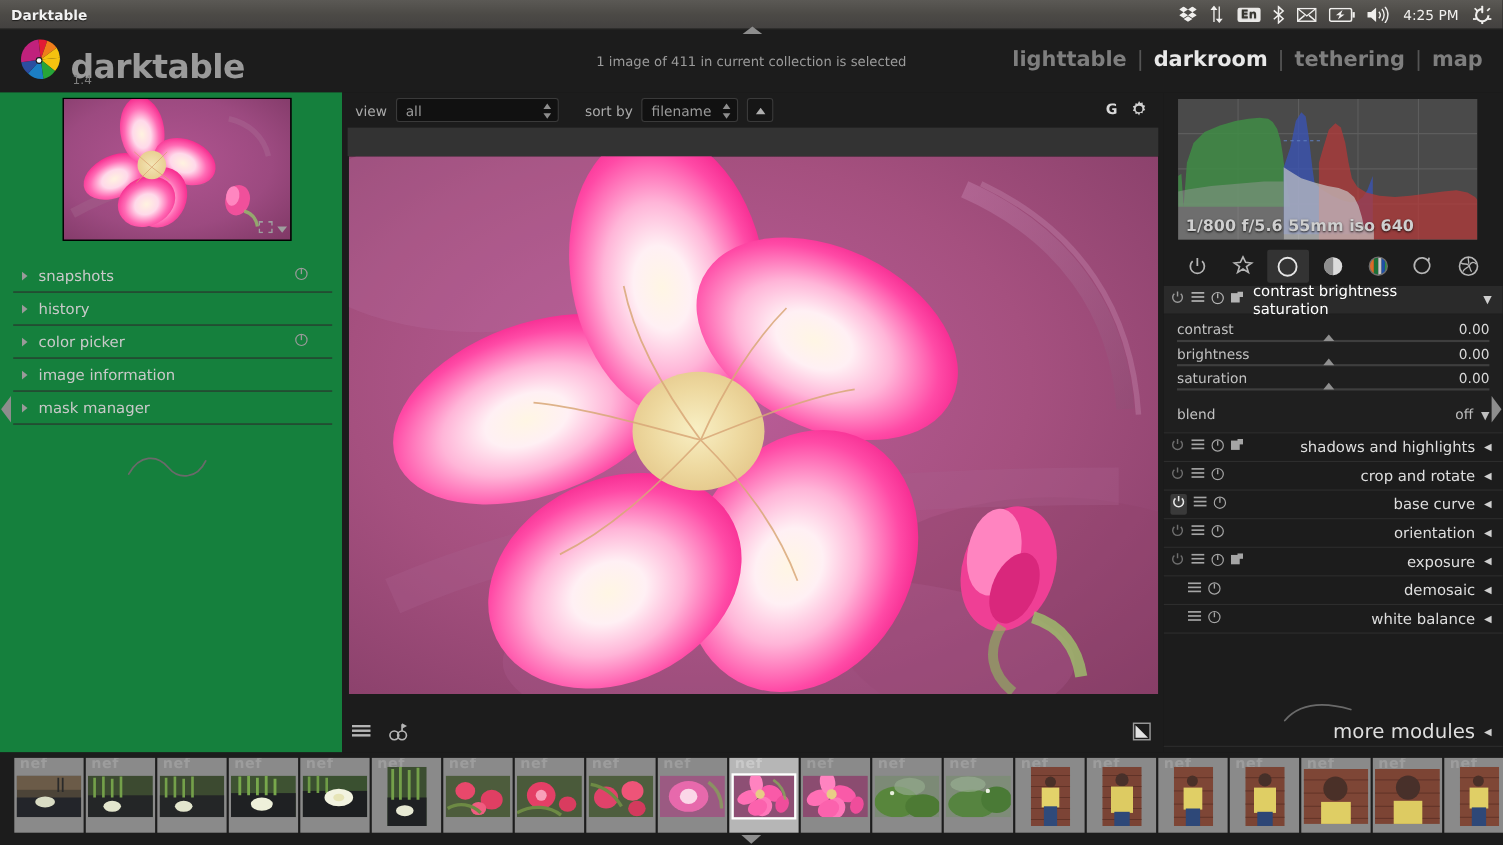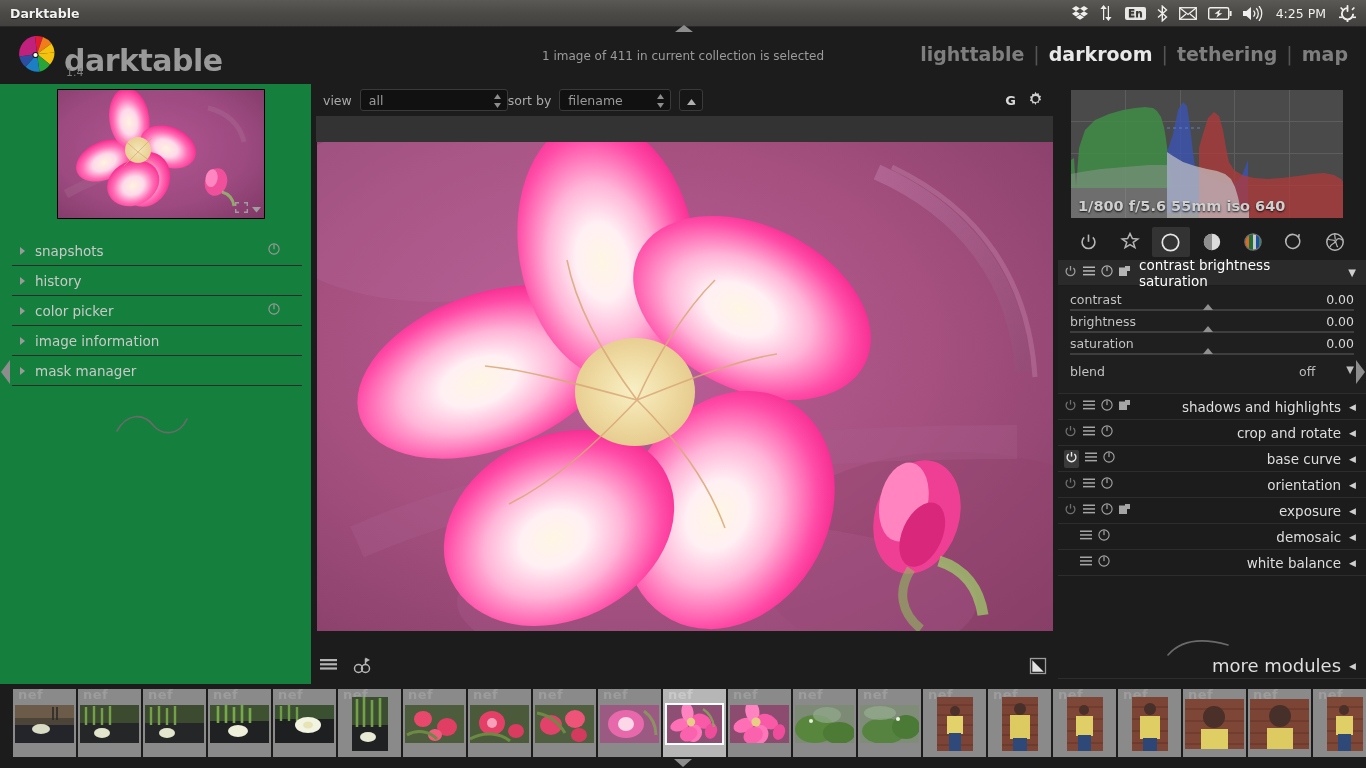--- a/index.html
+++ b/index.html
@@ -102,21 +102,21 @@
   .mod-title{ margin-left:auto; font-size:13.5px; color:#dedede; }
   .mod-head.expanded .mod-title{ margin-left:8px; margin-right:auto; color:#fff; }
   .mod-arrow{ margin-left:8px; }
   .mod-body{ background:#1f1f1f; padding:6px 12px 9px 12px; border-bottom:1px solid #2d2d2d; }
   .slider{ position:relative; height:19px; margin-bottom:3px; }
   .slider .sname{ position:absolute; left:0; top:0; font-size:12.5px; color:#c2c2c2; }
   .slider .sval{ position:absolute; right:0; top:0; font-size:12.5px; color:#d8d8d8; }
   .slider .strack{ position:absolute; left:0; right:0; bottom:0; height:2px; background:#3e3e3e; }
   .slider .sknob{ position:absolute; bottom:1px; width:0;height:0;
      border-left:5px solid transparent;border-right:5px solid transparent;border-bottom:6px solid #8f8f8f;}
-  .blendrow{ position:relative; height:20px; margin-top:9px; display:flex; align-items:flex-start;gap:24px; }
+  .blendrow{ position:relative; height:20px; margin-top:9px; display:flex; align-items:flex-end; }
   .blendrow .bn{ font-size:12.5px; color:#c2c2c2; }
   .blendrow .bv{ margin-left:auto; font-size:12.5px; color:#bdbdbd; }
   #right .squiggle2{ position:absolute; right:130px; }
   #moremod{ position:relative; height:26px; display:flex; align-items:center;
      justify-content:flex-end; padding-right:10px; border-bottom:1px solid #2d2d2d; }
   #moremod .mm-label{ font-size:18px; color:#dedede; }
   #right-collapse{ position:absolute; right:0; top:272px; width:11px; height:32px; }
 
   
   #filmstrip{ position:absolute; left:0; bottom:0; width:1130px; height:84px; background:#1c1c1c;padding-left:41px; }
@@ -338,22 +338,22 @@
   <div id="ctoolbar">
     <span class="tlabel">view</span>
     <div class="combo" style="width:148px">
       <span>all</span>
       <span class="chev">
         <svg width="9" height="16" viewBox="0 0 9 16">
             <path fill="#8d8d8d" d="M4.5 1l3.5 5H1zM4.5 15L1 10h7z"></path>
           </svg>
       </span>
     </div>
-    <span class="tlabel" style="margin-left:0">sort by</span>
-    <div class="combo" style="width:112px">
+    <span class="tlabel" style="margin-left:24px">sort by</span>
+    <div class="combo" style="width:88px">
       <span>filename</span>
       <span class="chev">
         <svg width="9" height="16" viewBox="0 0 9 16">
             <path fill="#8d8d8d" d="M4.5 1l3.5 5H1zM4.5 15L1 10h7z"></path>
           </svg>
       </span>
     </div>
     <div class="sortbtn">
       <span>
         <svg width="9" height="6" viewBox="0 0 9 6">

